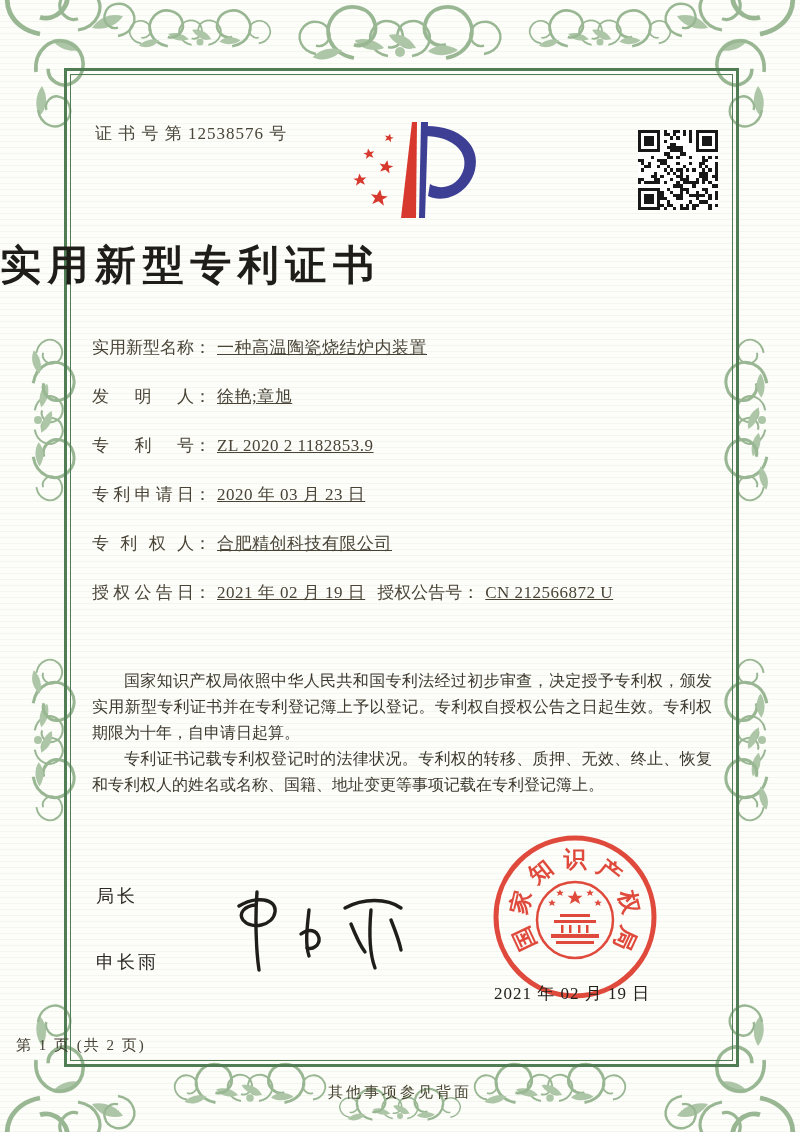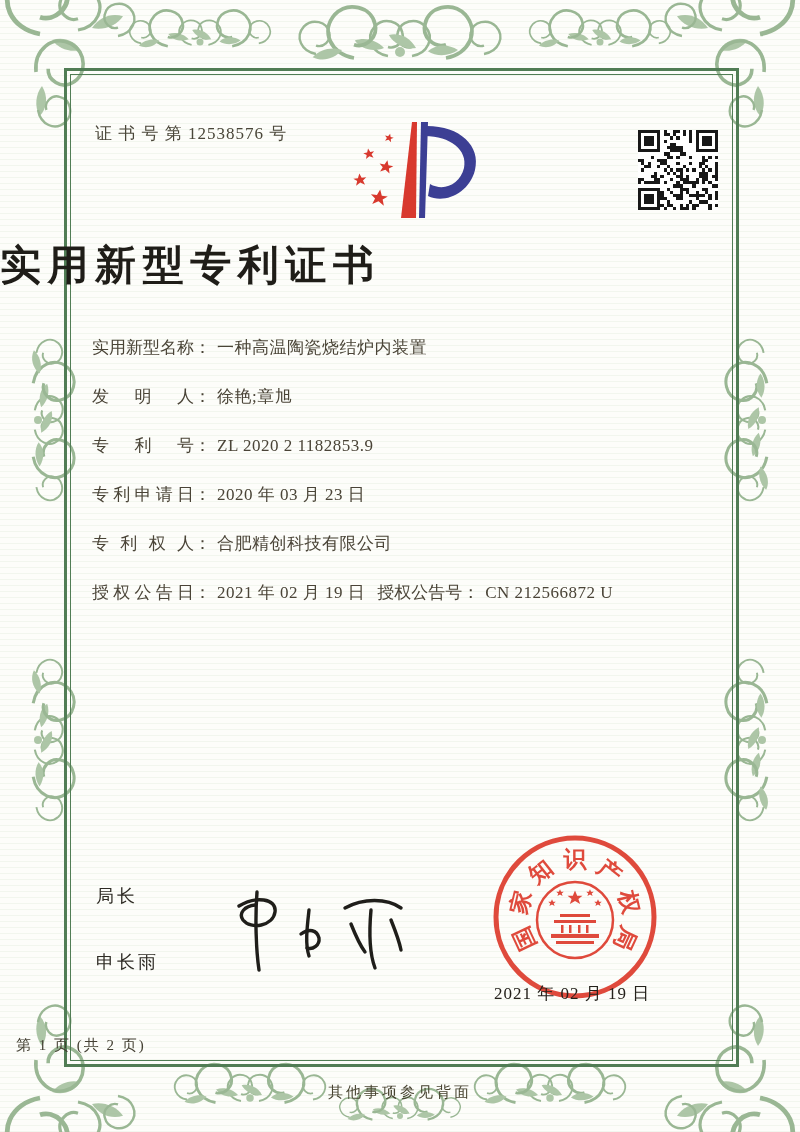--- a/index.html
+++ b/index.html
@@ -22,21 +22,21 @@
   .qr{position:absolute;left:638px;top:130px;width:80px;height:80px;background:#fff;
       display:grid;grid-template-columns:repeat(25,1fr);grid-auto-rows:1fr;}
   .qm{background:#181818;}
   .title{position:absolute;left:0;top:238px;width:100%;
       font-size:41px;font-weight:700;color:#1f1d18;letter-spacing:.16em;}
   .fields{position:absolute;left:92px;top:336px;width:625px;font-size:17px;color:#4a4437;}
   .field-row{margin-bottom:26px;line-height:23px;white-space:nowrap;}
   .field-row.tight{margin-bottom:12px;}
   .f-label{display:inline-block;width:102px;text-align:justify;text-align-last:justify;}
   .f-colon{margin-right:6px;}
-  .f-value{letter-spacing:.5px;}
+  .f-value{letter-spacing:.5px;text-decoration:underline;}
   .f-value-block{display:inline-block;width:505px;vertical-align:top;white-space:normal;letter-spacing:.5px;}
   .f-label2{margin-left:12px;}
   .paras{position:absolute;left:92px;top:668px;width:620px;font-size:16px;line-height:26px;
       color:#3d392e;text-align:justify;}
   .paras p{margin:0;text-indent:2em;}
   .director-title{position:absolute;left:96px;top:884px;font-size:18px;color:#2e2b24;letter-spacing:3px;}
   .director-name{position:absolute;left:96px;top:950px;font-size:18px;color:#2e2b24;letter-spacing:3px;}
   .signature{position:absolute;left:205px;top:872px;}
   .sig{stroke:#1f1e1a;stroke-width:3.4;fill:none;stroke-linecap:round;stroke-linejoin:round;}
   .seal{position:absolute;left:490px;top:832px;opacity:.92;}
@@ -766,20 +766,24 @@
         <span class="f-label">专利申请日</span><span class="f-colon">：</span><span class="f-value">2020 年 03 月 23 日</span>
       </div>
       <div class="field-row">
         <span class="f-label">专利权人</span><span class="f-colon">：</span><span class="f-value">合肥精创科技有限公司</span>
       </div>
       <div class="field-row">
         <span class="f-label">授权公告日</span><span class="f-colon">：</span><span class="f-value">2021 年 02 月 19 日</span><span class="f-label2">授权公告号</span><span class="f-colon">：</span><span class="f-value">CN 212566872 U</span>
       </div>
     </div>
 
+    <div class="paras">
+      <p>国家知识产权局依照中华人民共和国专利法经过初步审查，决定授予专利权，颁发实用新型专利证书并在专利登记簿上予以登记。专利权自授权公告之日起生效。专利权期限为十年，自申请日起算。</p>
+      <p>专利证书记载专利权登记时的法律状况。专利权的转移、质押、无效、终止、恢复和专利权人的姓名或名称、国籍、地址变更等事项记载在专利登记簿上。</p>
+    </div>
 
     <div class="director-title">局长</div>
     <div class="director-name">申长雨</div>
 
     <svg class="signature" width="230" height="110" viewBox="0 0 230 110">
       <path class="sig" d="M52,20 C50,46 51,78 54,98"></path>
       <path class="sig" d="M34,34 C50,24 72,26 70,40 C68,54 46,58 38,48 C33,41 40,34 50,33"></path>
       <path class="sig" d="M104,38 C102,56 100,72 104,84"></path>
       <path class="sig" d="M96,62 C104,56 112,58 114,66 C115,73 108,78 102,76"></path>
       <path class="sig" d="M140,36 C158,26 182,26 196,36"></path>

